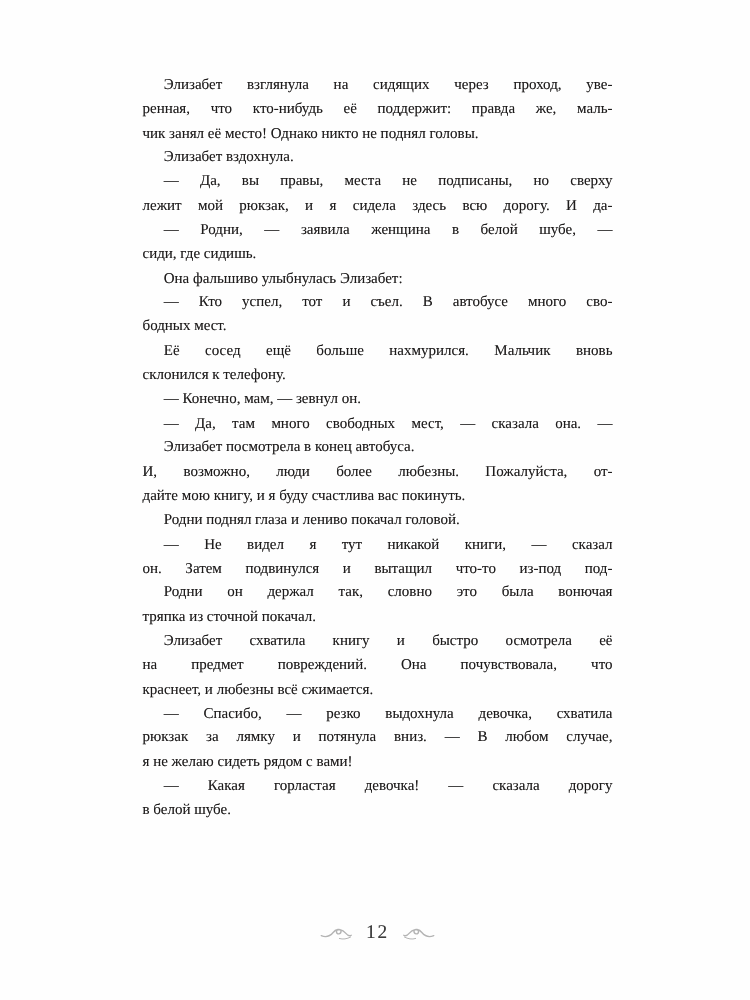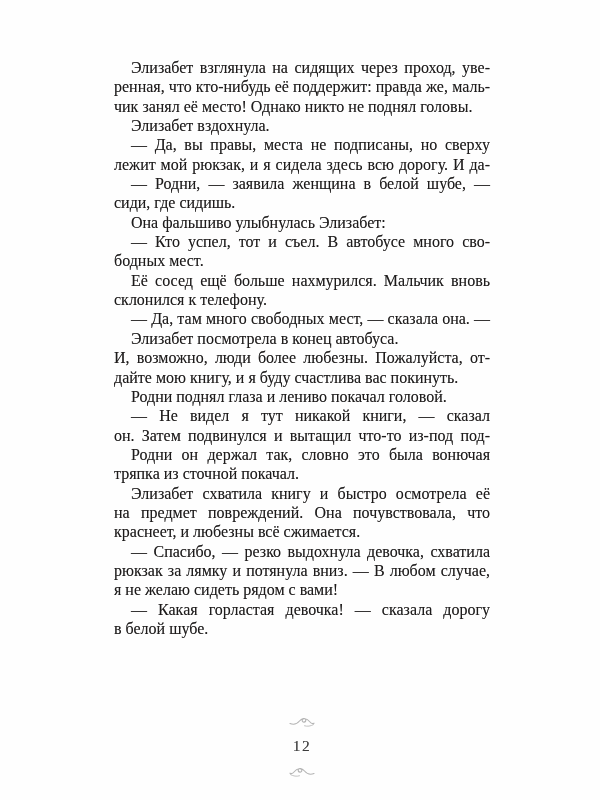--- a/index.html
+++ b/index.html
@@ -18,21 +18,21 @@
     position: absolute;
     inset: 0;
     background: var(--paper, #fefefe);
   }
   .text-block {
     position: absolute;
     left: 114px;
     top: 58px;
     width: 376px;
     color: var(--ink, #1e1c1c);
-    font-size: 16px;
+    font-size: 12px;
     line-height: 19.35px;
     text-shadow: 0 0 0.4px rgba(30,28,28,0.45);
   }
   .line {
     text-align: left;
   }
   .line.justify {
     text-align: justify;
     text-align-last: justify;
   }
@@ -42,21 +42,20 @@
   .footer {
     position: absolute;
     left: 114px;
     top: 736px;
     width: 376px;
     height: 20px;
     display: flex;
     align-items: center;
     justify-content: center;
     gap: 11px;
-    flex-direction: column;
   }
   .pagenum {
     color: var(--pagenum, #3c3c3c);
     font-size: 15.5px;
     letter-spacing: 1.5px;
     line-height: 1;
     text-shadow: 0 0 0.4px rgba(60,60,60,0.4);
   }
   .orn {
     display: inline-flex;
@@ -78,20 +77,21 @@
       <div class="line indent">Элизабет вздохнула.</div>
       <div class="line indent justify">— Да, вы правы, места не подписаны, но сверху</div>
       <div class="line justify">лежит мой рюкзак, и я сидела здесь всю дорогу. И да-</div>
       <div class="line indent justify">— Родни, — заявила женщина в белой шубе, —</div>
       <div class="line">сиди, где сидишь.</div>
       <div class="line indent">Она фальшиво улыбнулась Элизабет:</div>
       <div class="line indent justify">— Кто успел, тот и съел. В автобусе много сво-</div>
       <div class="line">бодных мест.</div>
       <div class="line indent justify">Её сосед ещё больше нахмурился. Мальчик вновь</div>
       <div class="line">склонился к телефону.</div>
+      <div class="line indent">— Конечно, мам, — зевнул он.</div>
       <div class="line indent justify">— Да, там много свободных мест, — сказала она. —</div>
       <div class="line indent">Элизабет посмотрела в конец автобуса.</div>
       <div class="line justify">И, возможно, люди более любезны. Пожалуйста, от-</div>
       <div class="line">дайте мою книгу, и я буду счастлива вас покинуть.</div>
       <div class="line indent">Родни поднял глаза и лениво покачал головой.</div>
       <div class="line indent justify">— Не видел я тут никакой книги, — сказал</div>
       <div class="line justify">он. Затем подвинулся и вытащил что-то из-под под-</div>
       <div class="line indent justify">Родни он держал так, словно это была вонючая</div>
       <div class="line">тряпка из сточной покачал.</div>
       <div class="line indent justify">Элизабет схватила книгу и быстро осмотрела её</div>

